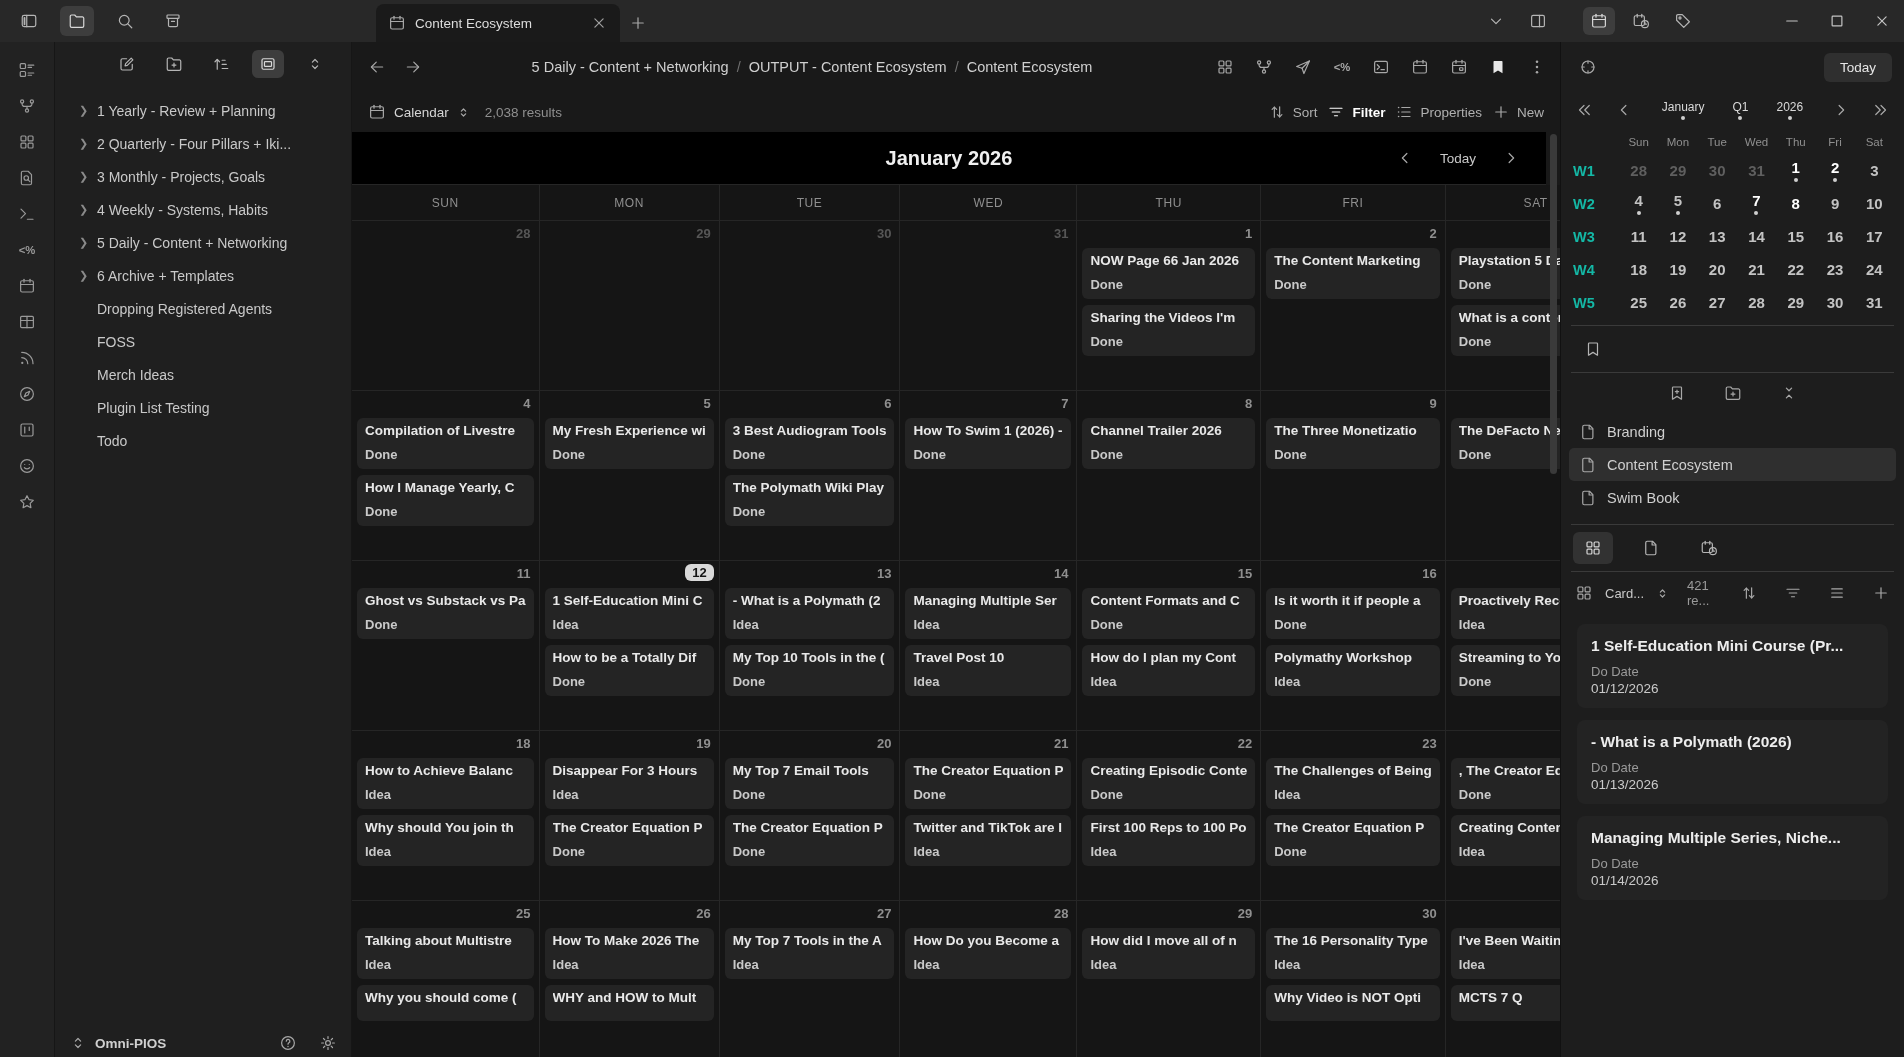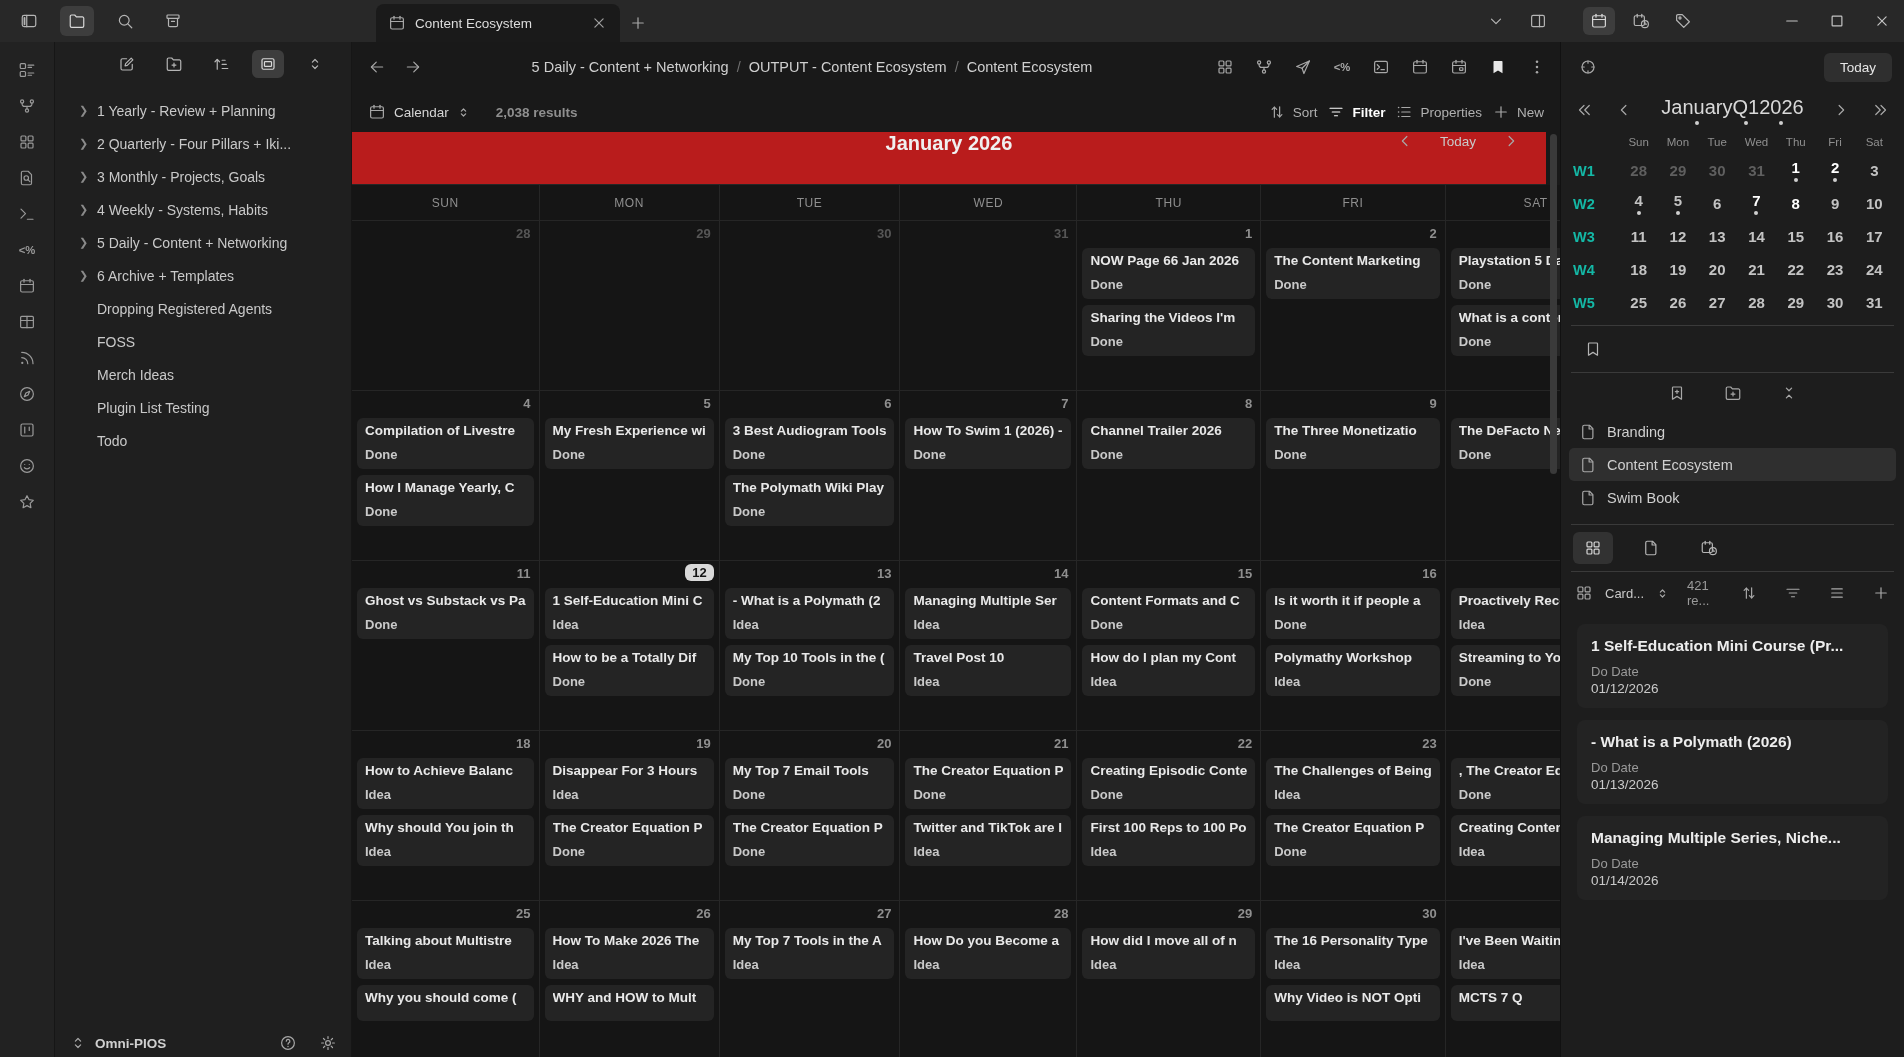--- a/index.html
+++ b/index.html
@@ -43,47 +43,47 @@
 
   
   .main { position:absolute; left:352px; top:42px; width:1208px; bottom:0; background:#191919; }
   .crumbrow { height:50px; display:flex; align-items:center; padding:0 14px 0 16px; }
   .nav-arrows { display:flex; gap:18px; color:#9a9a9a; }
   .crumbs { flex:1; display:flex; justify-content:center; align-items:center; gap:8px; font-size:14.5px; color:#cfcfcf; white-space:nowrap; overflow:hidden; }
   .crumbs .sep { color:#6f6f6f; }
   .crumb-icons { display:flex; align-items:center; gap:21px; color:#b2b2b2; margin-left:14px; }
   .viewbar { height:40px; display:flex; align-items:center; padding:0 16px; font-size:13.5px; color:#b8b8b8; }
   .viewsel { display:flex; align-items:center; gap:8px; color:#d6d6d6;text-align:right; }
-  .results { margin-left:26px; color:#8f8f8f;font-weight:bold; }
+  .results { margin-left:15px; color:#8f8f8f; }
   .viewbar-right { margin-left:auto; display:flex; align-items:center; gap:10px; }
   .vb-btn { display:flex; align-items:center; gap:7px; color:#b0b0b0; }
   .vb-btn.on { color:#ffffff; font-weight:700; }
 
   .calendar { position:absolute; left:0; right:14px; top:90px; bottom:-60px; background:#141414; }
-  .cal-head { height:52px; background:#b91c1c; display:flex; position:relative; }
+  .cal-head { height:52px; background:#000000; display:flex; align-items:center; position:relative; }
   .cal-title { flex:1; text-align:center; font-size:20px; font-weight:700; color:#f0f0f0; }
   .cal-nav { position:absolute; right:26px; display:flex; align-items:center; gap:26px; color:#c9c9c9; font-size:13.5px; }
   .cal-grid { display:grid; grid-template-columns:repeat(7,1fr); grid-template-rows:36px repeat(5,170px); border-top:1px solid #262626; }
   .wd { border-right:1px solid #262626; border-bottom:1px solid #262626; display:flex; align-items:center; justify-content:center; font-size:12px; letter-spacing:.6px; color:#8f8f8f; background:#151515; }
   .cell { position:relative; border-right:1px solid #262626; border-bottom:1px solid #262626; background:#151515; padding-top:27px; }
   .cal-grid > :nth-child(7n) { border-right:none; }
   .dnum { position:absolute; top:5px; right:8px; font-size:13px; font-weight:600; color:#8f8f8f; }
   .dnum.dim { color:#565656; }
   .dnum.today { background:#d9d9d9; color:#151515; border-radius:6px; padding:1px 7px; top:3px; right:5px; }
   .ev { margin:0 5px 6px 5px; background:#242424; border-radius:6px; padding:5px 8px 7px 8px; overflow:hidden; }
   .ev .t { font-size:13.5px; font-weight:600; color:#e8e8e8; white-space:nowrap; overflow:hidden; }
   .ev .s { font-size:13px; font-weight:600; color:#c9c9c9; margin-top:9px; white-space:nowrap; }
   .scrollbar { position:absolute; right:3px; top:92px; width:7px; height:340px; border-radius:4px; background:#3a3a3a; }
 
   
   .rpanel { position:absolute; left:1560px; top:42px; width:344px; bottom:0; background:#1d1d1d; border-left:1px solid #111; font-size:13px; }
   .rp-row1 { height:50px; display:flex; align-items:center; padding:0 12px 0 18px; }
   .today-btn { margin-left:auto; background:#2f2f2f; border-radius:6px; padding:7px 16px; font-size:13.5px; color:#e6e6e6; }
   .mc-nav { height:36px; display:flex; align-items:center; padding:0 14px; color:#b9b9b9; }
-  .mc-title { flex:1; display:flex; justify-content:center; gap:0; font-size:20px; color:#d9d9d9; }
+  .mc-title { flex:1; display:flex; justify-content:center; gap:28px; font-size:12px; color:#d9d9d9; }
   .mc-title .seg { display:flex; flex-direction:column; align-items:center; }
   .dot { width:4px; height:4px; border-radius:50%; background:#cfcfcf; margin-top:2px; }
   .mc-grid { display:grid; grid-template-columns:46px repeat(7,1fr); padding:2px 10px 0 12px; }
   .mc-dn { height:24px; display:flex; align-items:center; justify-content:center; font-size:11.5px; color:#8f8f8f; }
   .mc-wl { height:33px; display:flex; align-items:center; font-weight:700; color:#14b8a6; font-size:14.5px; }
   .mc-cell { height:33px; display:flex; flex-direction:column; align-items:center; justify-content:center; font-size:15px; font-weight:600; color:#c3c3c3; }
   .mc-cell.dim { color:#5f5f5f; }
   .mc-cell.bright { color:#ffffff; }
   .rp-div { border-top:1px solid #3a3a3a; margin:0 10px; }
   .rp-tabs { height:46px; display:flex; align-items:center; padding:0 12px; gap:18px; }

